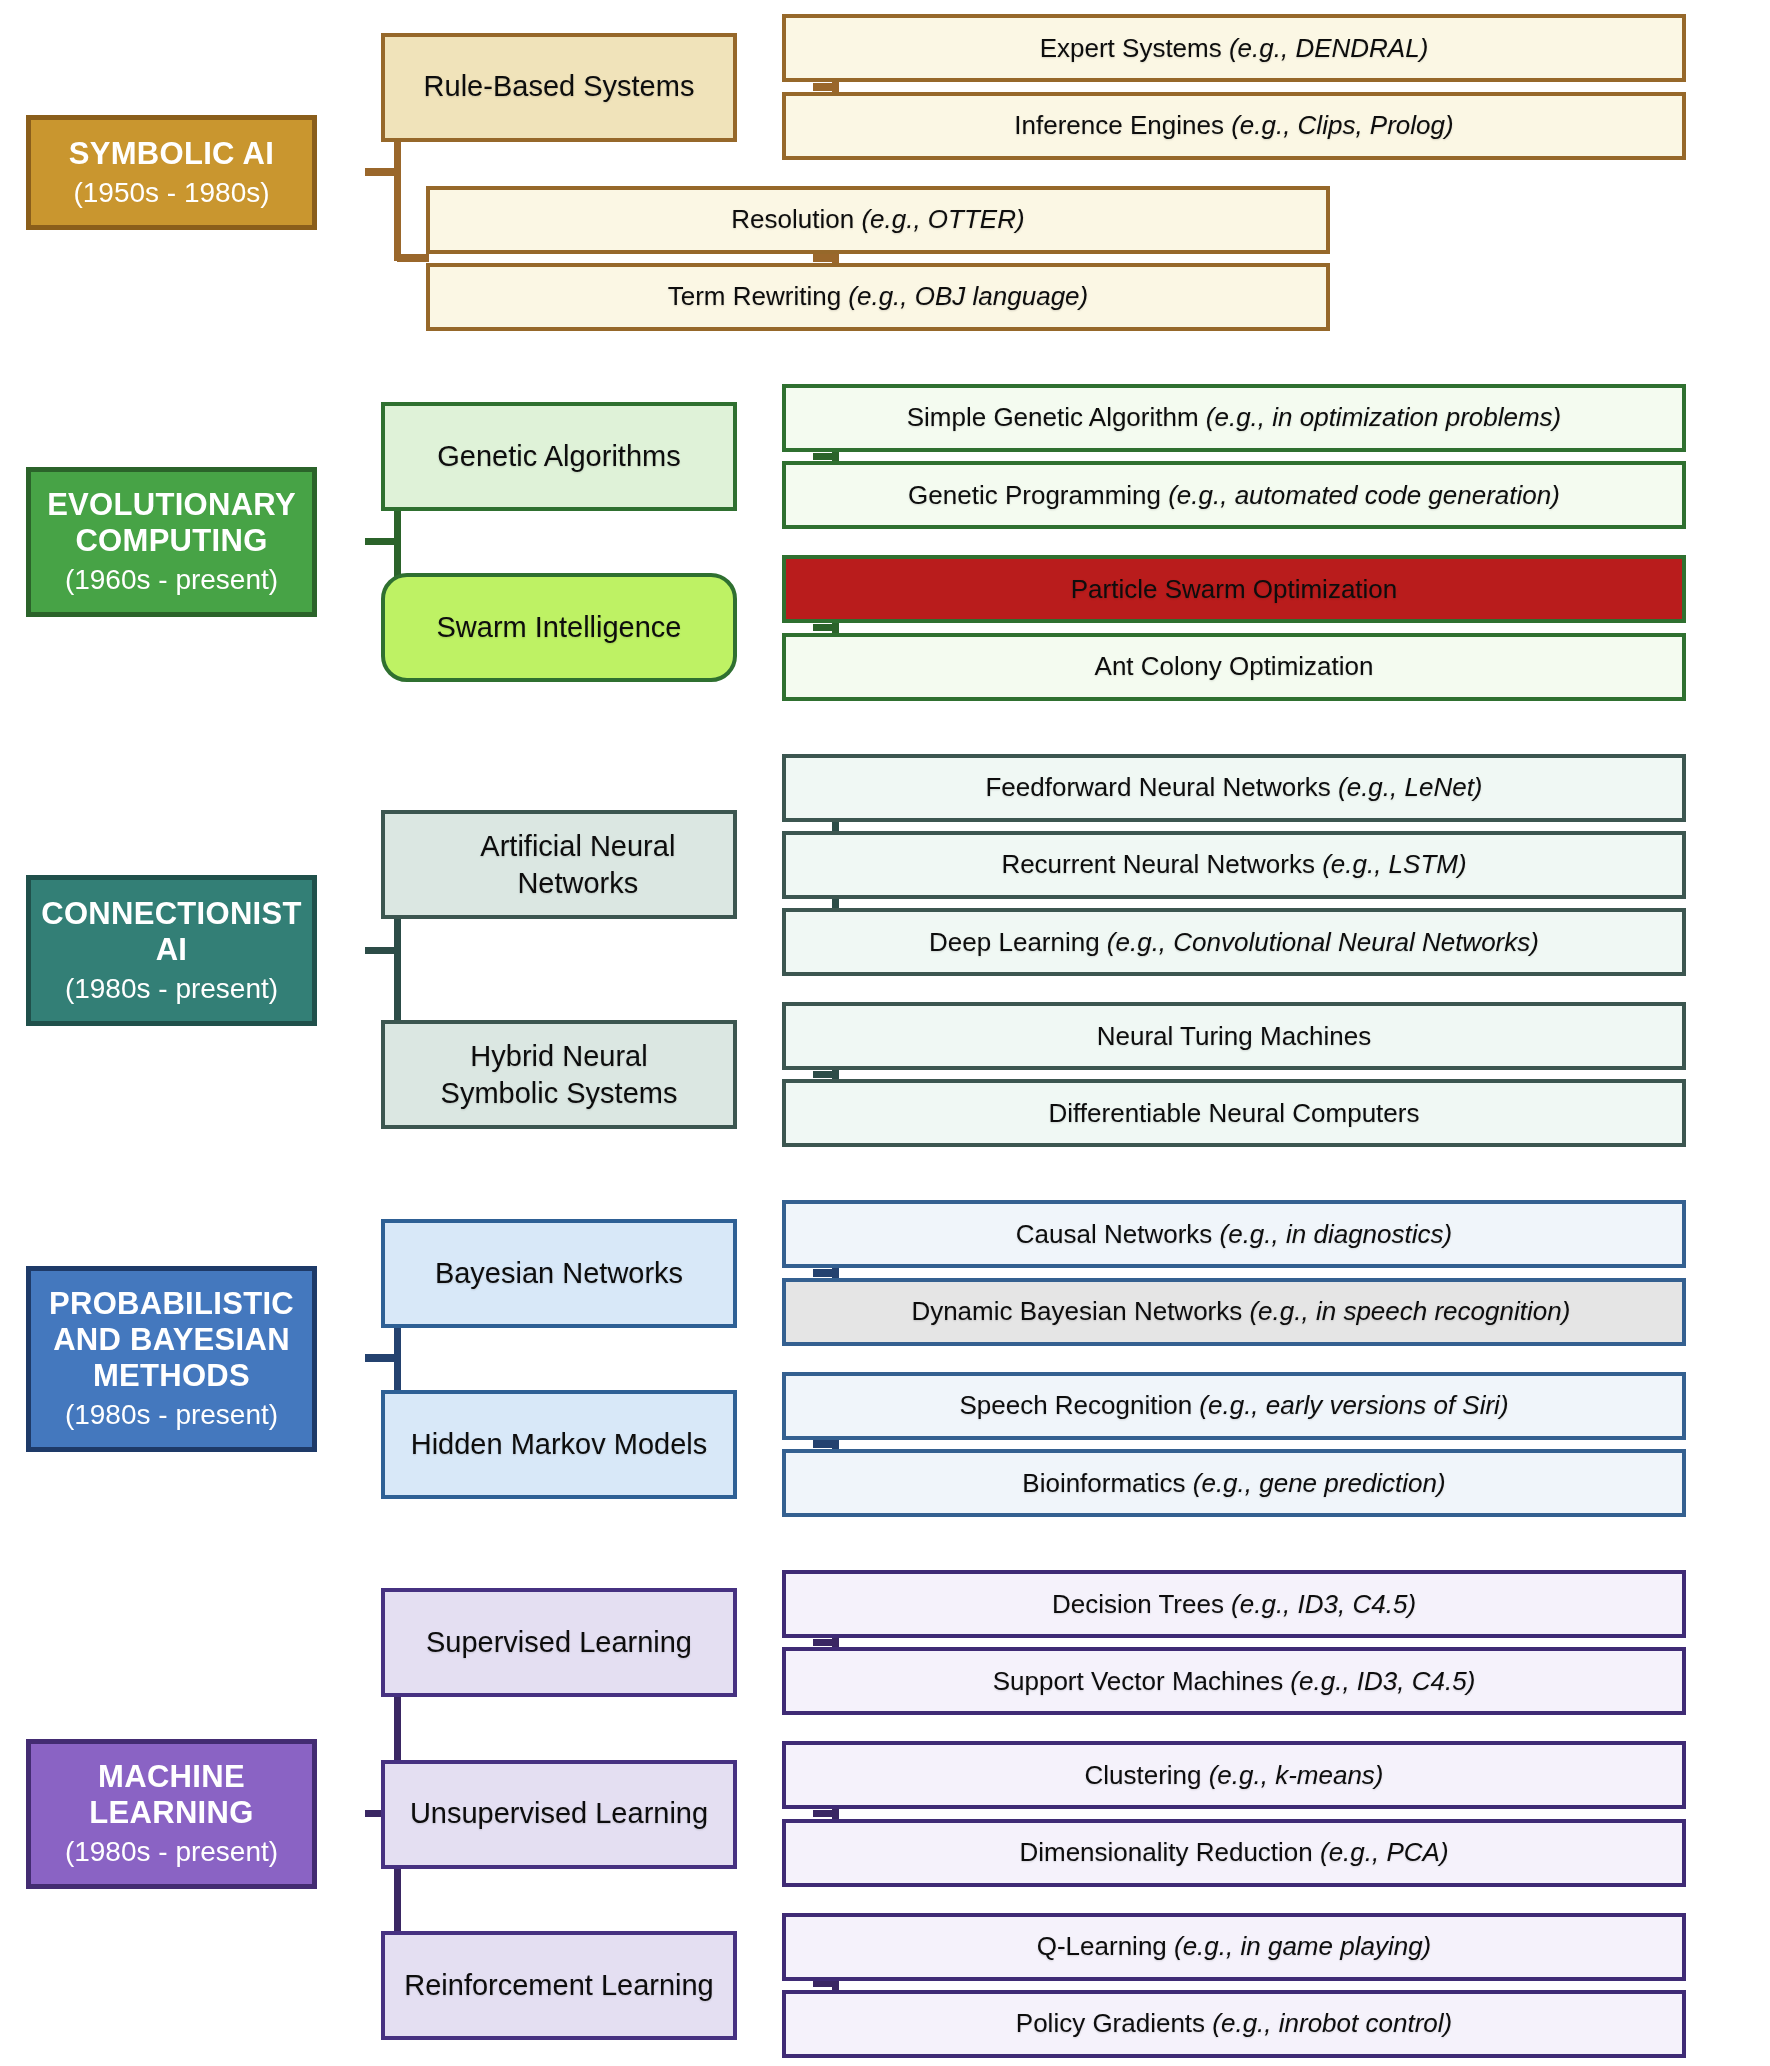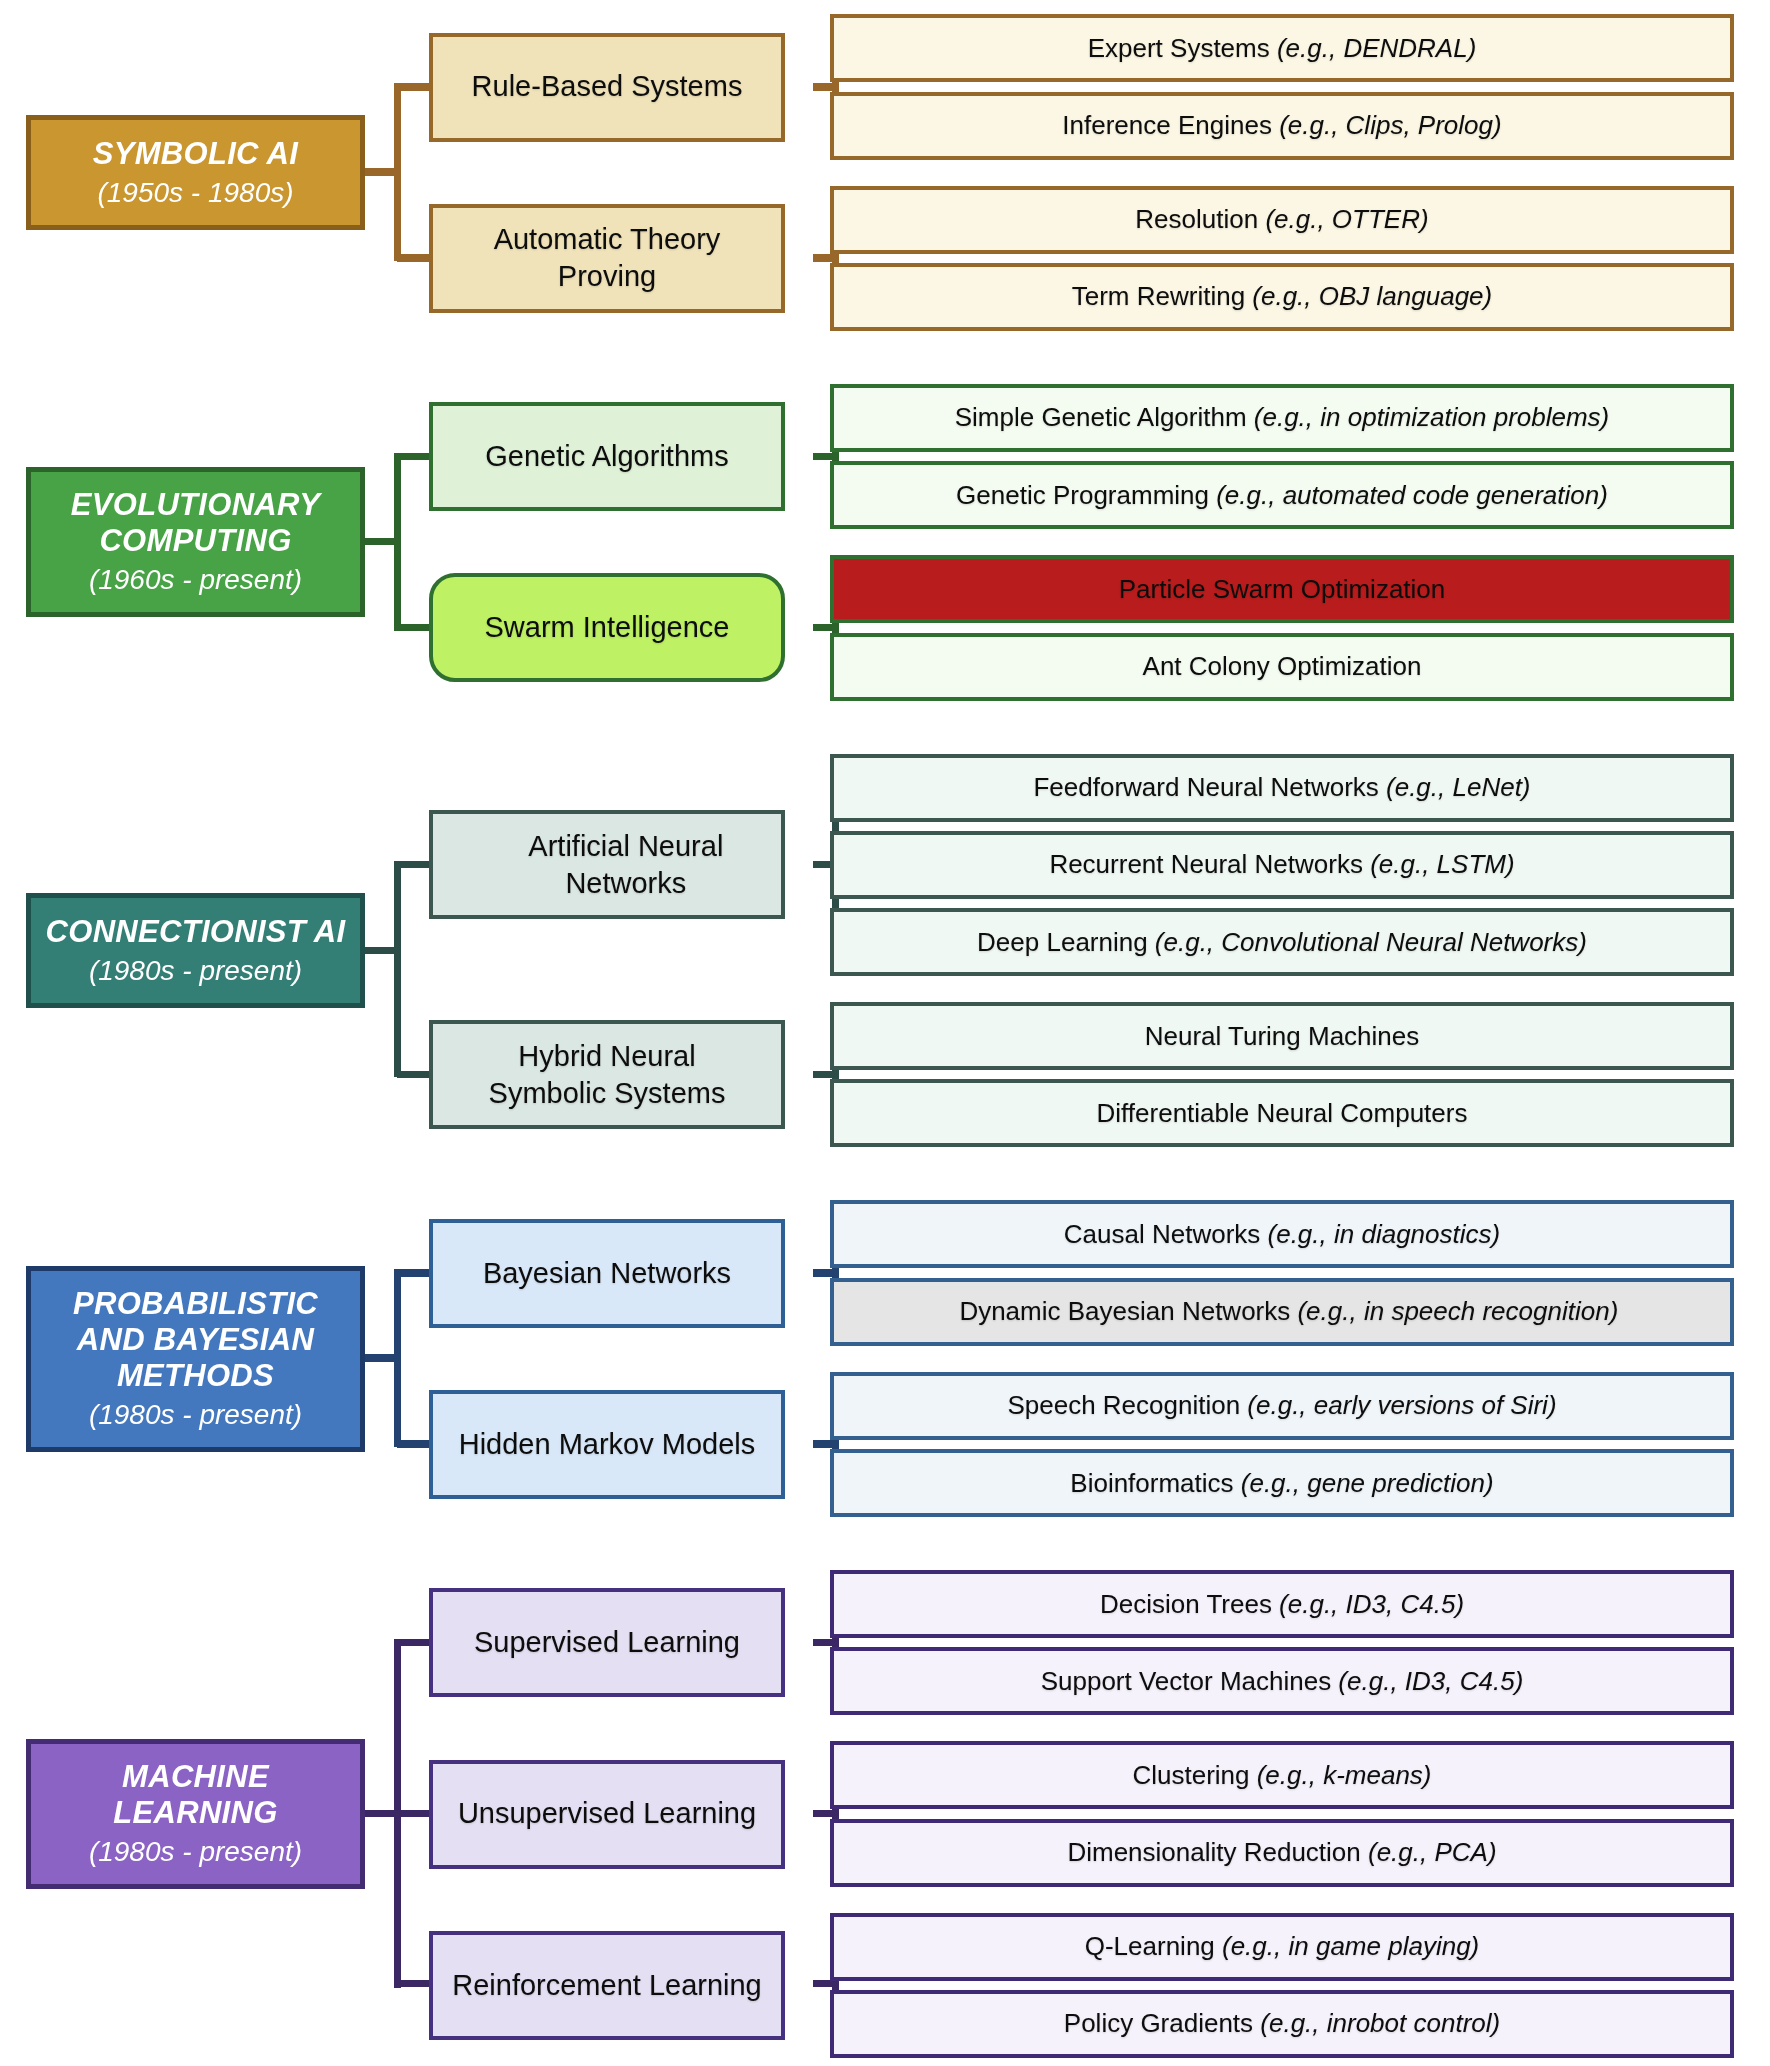--- a/index.html
+++ b/index.html
@@ -1,20 +1,20 @@
 <!DOCTYPE html>
 <html style="font-size:8.2px"><head>
 <meta charset="utf-8">
 <title>AI Approaches Taxonomy Diagram</title>
 <style>
   html,body{margin:0;padding:0;background:#ffffff;}
   body{font-family:"Liberation Sans", sans-serif;}
   .canvas{position:relative;width:1771px;height:2066px;background:#ffffff;overflow:hidden;padding-top:14.4px;box-sizing:border-box;}
   .section{position:relative;display:flex;align-items:center;margin-left:26px;margin-bottom:53px;}
-  .root-box{box-sizing:border-box;width:339px;border:5.1px solid #000;padding:15.4px 6.2px;text-align:center;flex:0 0 auto;z-index:2;font-style:italic;}
+  .root-box{box-sizing:border-box;width:291px;border:5.1px solid #000;padding:15.4px 6.2px;text-align:center;flex:0 0 auto;z-index:2;}
   .root-title{font-size:31px;font-weight:700;line-height:1.16;white-space:pre-line;letter-spacing:0.3px;}
   .root-subtitle{font-size:28px;font-weight:400;line-height:1.2;margin-top:4.1px;}
   .groups{display:flex;flex-direction:column;gap:26px;margin-left:64px;z-index:2;}
   .mid-group{display:flex;align-items:center;}
   .mid-box{box-sizing:border-box;width:356px;min-height:109px;border:4.6px solid #000;display:flex;align-items:center;justify-content:center;text-align:center;padding:9.3px 10.3px;flex:0 0 auto;z-index:2;}
   .mid-label{font-size:29px;color:#0d0d0d;line-height:1.28;white-space:pre-line;text-shadow:0 1px 2.1px rgba(0,0,0,0.15);}
   .leaf-stack{display:flex;flex-direction:column;gap:9.3px;margin-left:45px;z-index:2;}
   .leaf-box{box-sizing:border-box;width:904px;min-height:68px;border:4.6px solid #000;display:flex;align-items:center;justify-content:center;text-align:center;padding:5.1px 12.3px;}
   .leaf-text{font-size:26px;color:#0d0d0d;text-shadow:0 1px 2.1px rgba(0,0,0,0.15);}
   .leaf-example{font-size:26px;font-style:italic;color:#0d0d0d;margin-left:7.2px;text-shadow:0 1px 2.1px rgba(0,0,0,0.15);}
@@ -39,24 +39,20 @@
       <div class="leaf-stack">
             <div class="leaf-box" style="background: rgb(251, 247, 228); border-color: rgb(150, 104, 42);">
       <span class="leaf-label"><span class="leaf-text">Expert Systems</span><span class="leaf-example">(e.g., DENDRAL)</span></span>
     </div>
             <div class="leaf-box" style="background: rgb(251, 247, 228); border-color: rgb(150, 104, 42);">
       <span class="leaf-label"><span class="leaf-text">Inference Engines</span><span class="leaf-example">(e.g., Clips, Prolog)</span></span>
     </div>
           </div>
     </div>
         <div class="mid-group">
-      <div class="mid-box" style="background: rgb(240, 227, 186); border-color: rgb(150, 104, 42);">
-        <span class="mid-label">Automatic Theory
-Proving</span>
-      </div>
       <div class="leaf-stack">
             <div class="leaf-box" style="background: rgb(251, 247, 228); border-color: rgb(150, 104, 42);">
       <span class="leaf-label"><span class="leaf-text">Resolution</span><span class="leaf-example">(e.g., OTTER)</span></span>
     </div>
             <div class="leaf-box" style="background: rgb(251, 247, 228); border-color: rgb(150, 104, 42);">
       <span class="leaf-label"><span class="leaf-text">Term Rewriting</span><span class="leaf-example">(e.g., OBJ language)</span></span>
     </div>
           </div>
     </div>
       </div>

